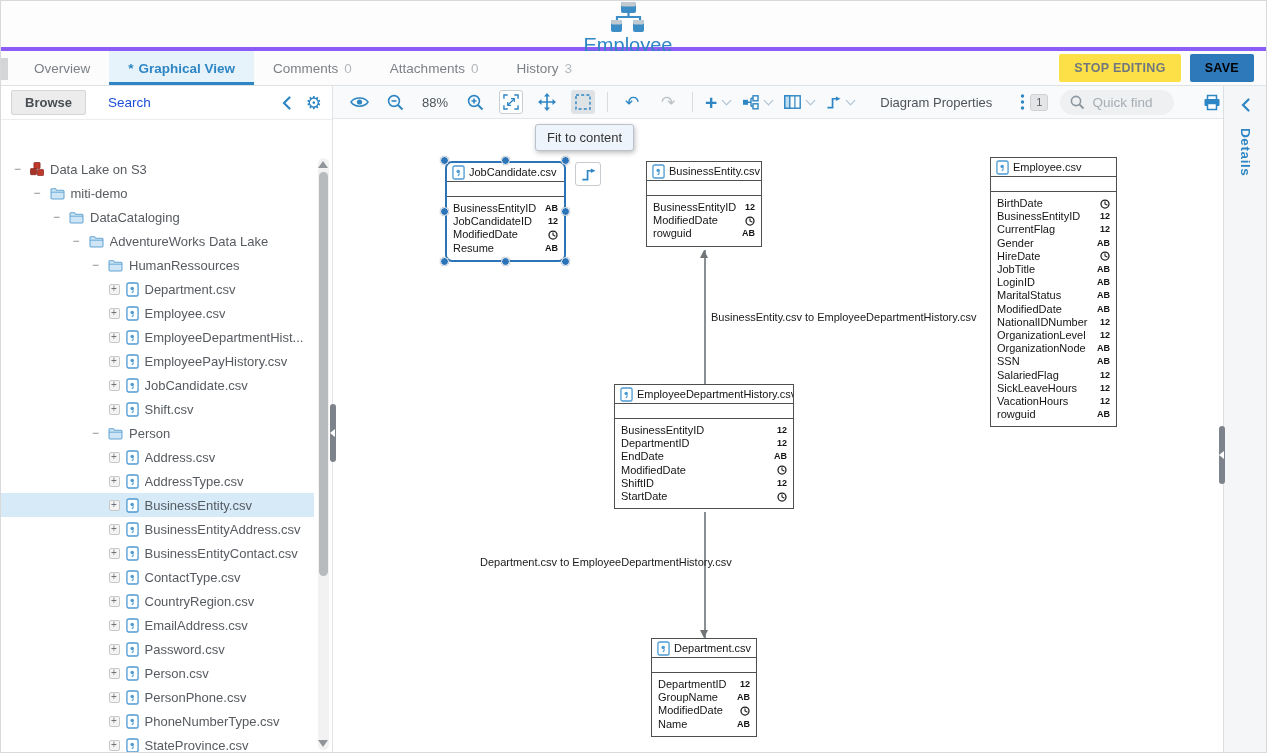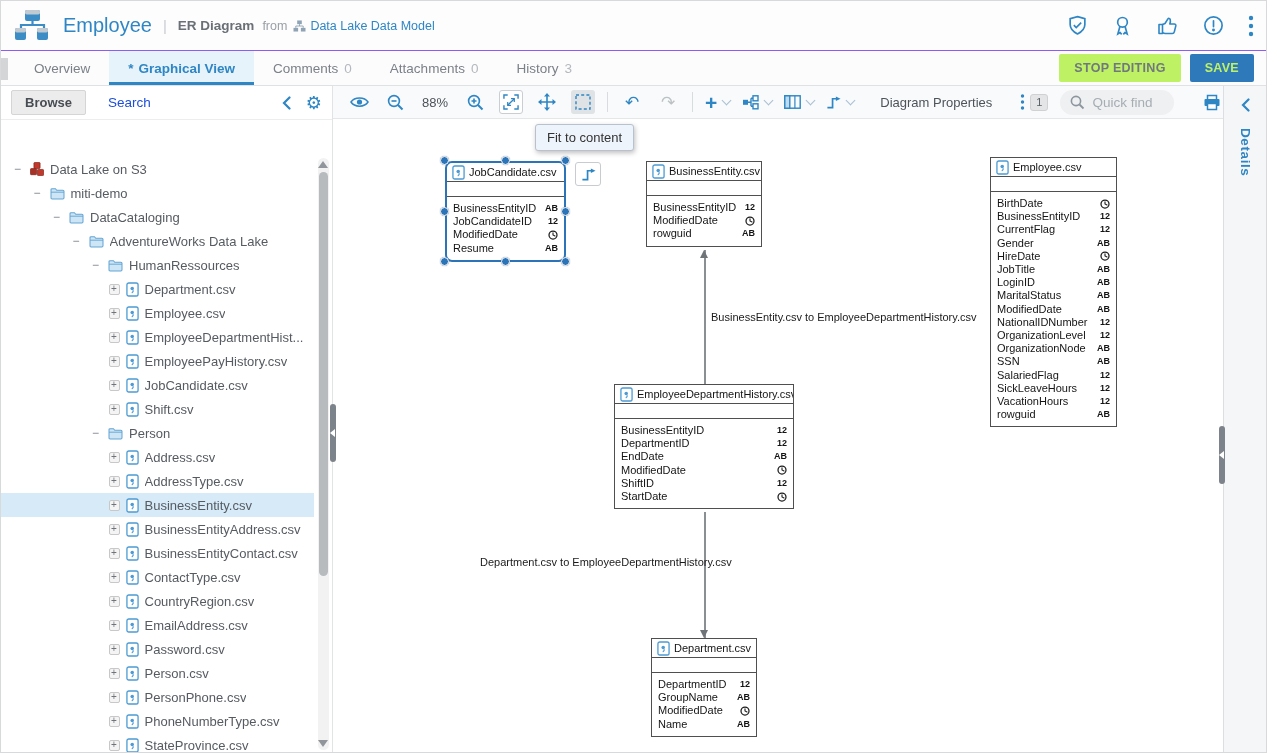--- a/index.html
+++ b/index.html
@@ -1,41 +1,41 @@
 <!DOCTYPE html>
 <html><head>
 <meta charset="utf-8">
 <style>
   *{box-sizing:border-box;margin:0;padding:0;}
   html,body{background:#e9eaec;}
   body{font-family:"Liberation Sans",sans-serif;}
   .app{position:relative;width:1267px;height:753px;background:#fff;overflow:hidden;border:1px solid #d7d9db;}
 
   
-  .topbar{position:absolute;top:0;left:0;right:0;height:50px;background:#fdfdfe;border-bottom:1px solid #8b5cf6;display:flex;align-items:center;padding:0 12px;}
+  .topbar{position:absolute;top:0;left:0;right:0;height:50px;background:#fdfdfe;border-bottom:4px solid #8b5cf6;display:flex;align-items:center;padding:0 28px;flex-direction:column;}
   .logo{display:flex;align-items:center;margin-right:12px;}
   .doc-title{font-size:20px;color:#2e86c4;margin-right:11px;}
   .t-sep{color:#c9cdd0;font-size:15px;margin-right:11px;}
   .doc-type{font-size:13.5px;font-weight:700;color:#6a7076;margin-right:8px;}
   .from-lbl{font-size:12.5px;color:#9aa0a6;margin-right:6px;}
   .model-link{font-size:12.5px;color:#2e86c4;display:flex;align-items:center;gap:4px;cursor:pointer;}
   .top-icons{margin-left:auto;display:flex;align-items:center;gap:24px;}
   .top-icons .ic{display:flex;align-items:center;cursor:pointer;}
 
   
   .tabbar{position:absolute;top:50px;left:0;right:0;height:35px;background:#fcfcfd;border-bottom:1px solid #dfe2e4;display:flex;align-items:stretch;padding-left:14px;}
   .tabs-wrap{display:flex;align-items:stretch;}
   .tab{display:flex;align-items:center;padding:0 19px;font-size:13.5px;color:#7b8187;cursor:pointer;white-space:nowrap;}
   .tab.active{background:#e7f3fb;color:#2e86c4;font-weight:700;box-shadow:inset 0 -3px 0 #2e86c4;}
   .tab .prefix{margin-right:5px;}
   .tab .count{margin-left:6px;color:#b4b9bd;font-weight:400;}
   .actions{margin-left:auto;display:flex;align-items:center;gap:9px;padding-right:12px;}
   .btn{font-size:12.5px;font-weight:700;border:none;border-radius:2px;padding:7px 15px;cursor:pointer;font-family:inherit;letter-spacing:.3px;}
-  .btn.ghost{background:#bef264;color:#70777e;}
-  .btn.primary{background:#2e79ba;color:#bef264;}
+  .btn.ghost{background:#fde047;color:#70777e;}
+  .btn.primary{background:#2e79ba;color:#000000;}
   .left-sliver{position:absolute;left:0;top:57px;width:7px;height:22px;background:#d3d5d7;}
 
   
   .sidebar{position:absolute;top:85px;left:0;width:332px;bottom:0;background:#fff;border-right:1px solid #e1e3e5;}
   .sidebar-head{height:34px;border-bottom:1px solid #ebedee;display:flex;align-items:center;padding:0 10px;gap:22px;}
   .browse-btn{background:#ececec;border:1px solid #d5d5d5;border-radius:2px;padding:4px 13px;font-size:13px;font-weight:700;color:#474d53;cursor:pointer;}
   .search-lbl{font-size:13.5px;color:#1d4ed8;cursor:pointer;}
   .side-icons{margin-left:auto;display:flex;align-items:center;gap:15px;}
   .gear{font-size:18px;color:#2e86c4;line-height:1;cursor:pointer;}
   .filter{margin:8px 12px 0;height:27px;background:#ededee;border-radius:3px;display:flex;align-items:center;padding:0 10px;gap:9px;}

